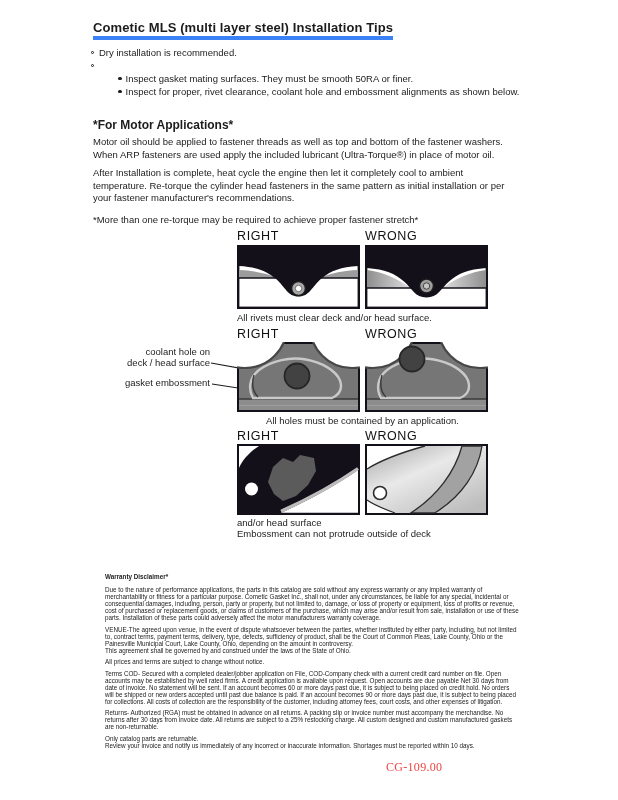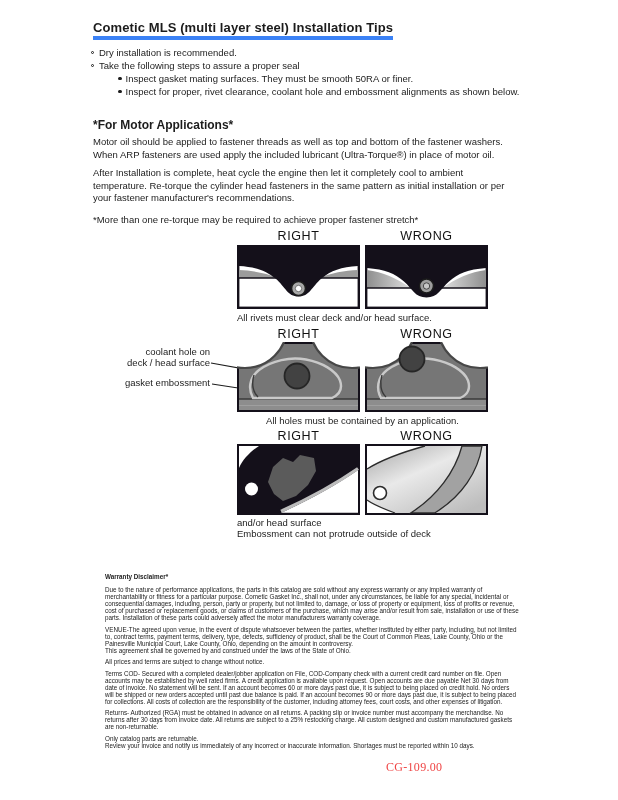--- a/index.html
+++ b/index.html
@@ -26,21 +26,21 @@
     display:inline-block; width:3.5px; height:3.5px; background:#1c1c1c;
     border-radius:50%; margin-right:4px; vertical-align:2px;
   }
 
   .diesel-heading { left:93px; top:118px; font-size:12px; font-weight:700; }
   .para { left:93px; width:424px; font-size:9.5px; line-height:12.5px; }
   .para1 { top:136px; }
   .para2 { top:167px; }
   .note  { top:214px; }
 
-  .rw-header { width:123px; text-align:center; font-size:12.5px; letter-spacing:.6px; color:#111; }
+  .rw-header { width:123px; font-size:12.5px; letter-spacing:.6px; color:#111; }
   .panel { width:123px; }
   .caption { font-size:9.5px; line-height:11px; }
 
   .labels { font-size:9.5px; line-height:11px; text-align:right; width:110px; left:100px; }
 
   .disclaimer {
     left:105px; top:573px; width:414px;
     font-size:6.3px; line-height:7px; color:#222;
   }
   .disclaimer .dhead { font-weight:700; margin-bottom:6px; }
@@ -51,21 +51,21 @@
 
   svg { display:block; }
 </style>
 </head>
 <body>
 
 <div class="abs title">Cometic MLS (multi layer steel) Installation Tips</div>
 
 <div class="abs tips">
   <div class="tip-line"><span class="b-o"></span><span>Dry installation is recommended.</span></div>
-  <div class="tip-line"><span class="b-o"></span><span>Take the following steps to assure a proper seal</span></div>
+  <div class="tip-line"><span class="b-o"></span></div>
   <div class="tip-line tip-sub"><span class="b-f"></span><span>Inspect gasket mating surfaces.  They must be smooth 50RA or finer.</span></div>
   <div class="tip-line tip-sub"><span class="b-f"></span><span>Inspect for proper, rivet clearance, coolant hole and embossment alignments as shown below.</span></div>
 </div>
 
 <div class="abs diesel-heading">*For Motor Applications*</div>
 <div class="abs para para1">Motor oil should be applied to fastener threads as well as top and bottom of the fastener washers. When ARP fasteners are used apply the included lubricant (Ultra-Torque®) in place of motor oil.</div>
 <div class="abs para para2">After Installation is complete, heat cycle the engine then let it completely cool to ambient temperature. Re-torque the cylinder head fasteners in the same pattern as initial installation or per your fastener manufacturer's recommendations.</div>
 <div class="abs para note">*More than one re-torque may be required to achieve proper fastener stretch*</div>
 
 <div class="abs rw-header" style="left:237px; top:229px;">RIGHT</div>

